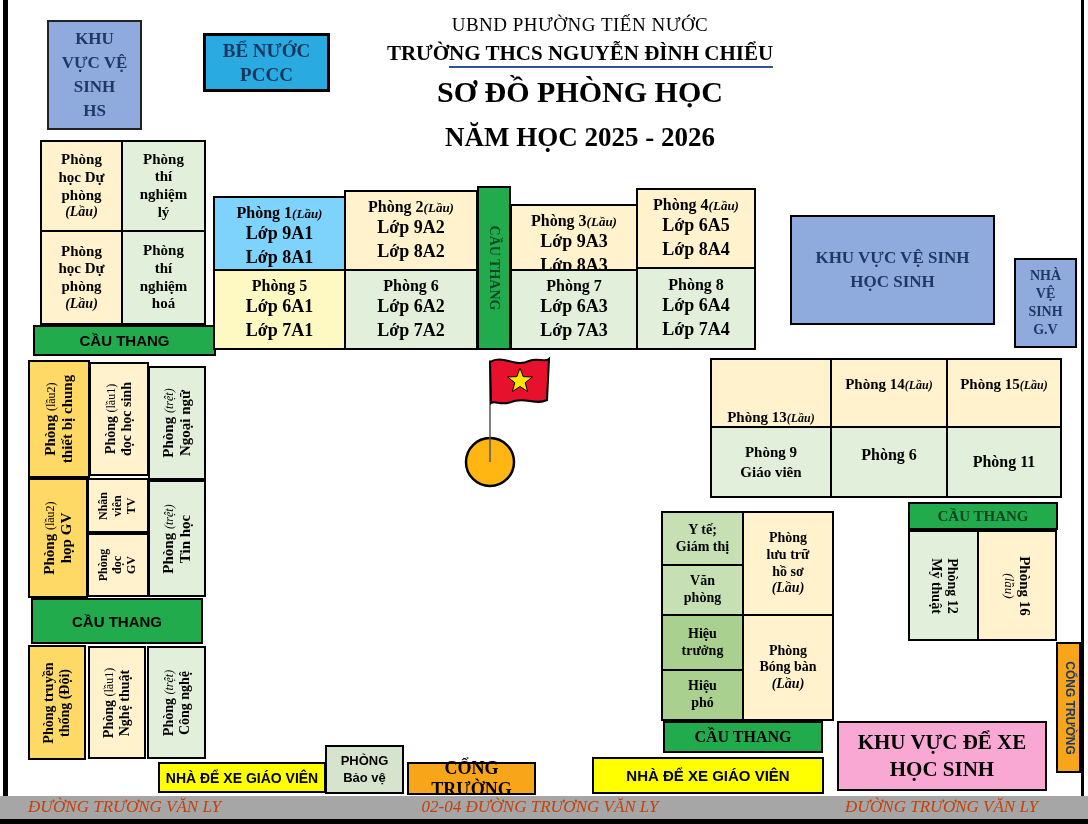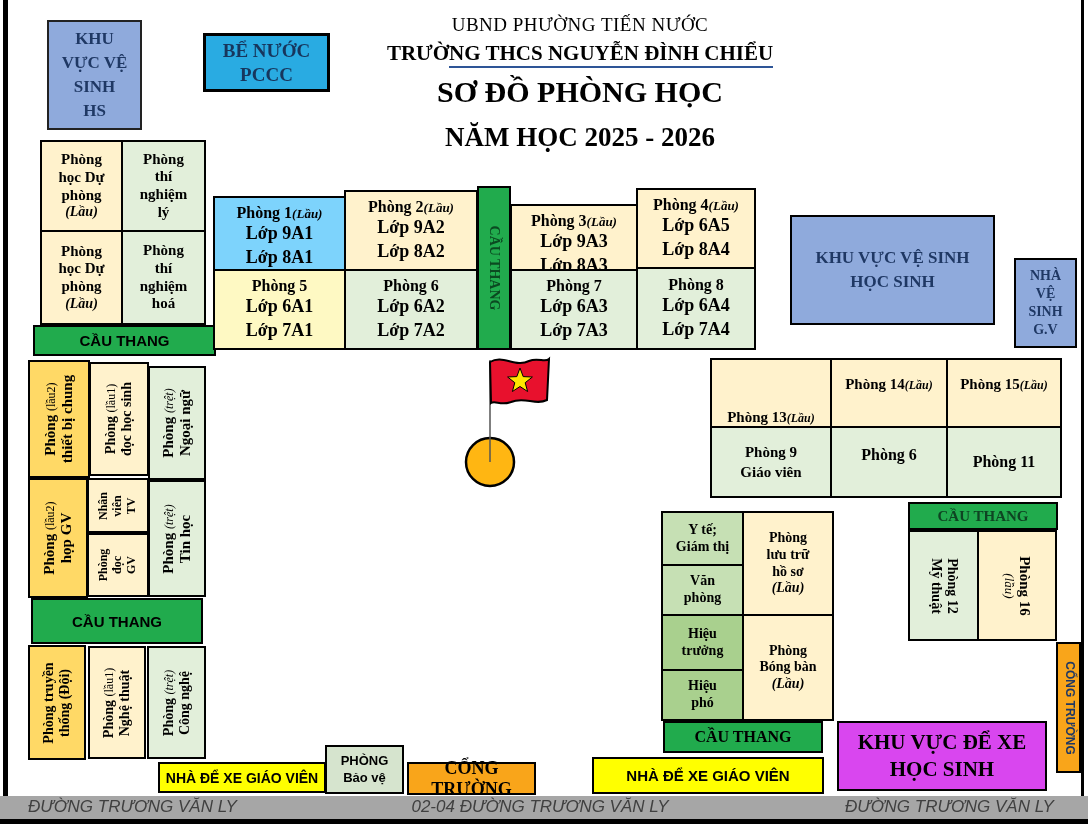--- a/index.html
+++ b/index.html
@@ -36,21 +36,21 @@
   .sfl   { font-style:italic; font-size:14px; font-weight:bold; }
 
   
   .vtext { position:absolute; top:50%; left:50%; transform:translate(-50%,-50%) rotate(-90deg);
            text-align:center; line-height:1.15; }
   .vtext.cw { transform:translate(-50%,-50%) rotate(90deg); }
   .vl1 { font-weight:bold; font-size:15px; }
   .vl2 { font-weight:bold; font-size:15px; }
   .fl2 { font-weight:normal; font-size:12px; }
 
-  .street { font-style:italic; font-size:17px; color:#404040; font-family:Liberation Sans, sans-serif; }
+  .street { font-style:italic; font-size:17px; color:#c2410c; font-family:Liberation Serif, serif; }
 </style>
 </head>
 <body>
 
 <div id="canvas">
 
   <div class="abs" style="left:3px;top:0;width:5px;height:796px;background:#000"></div>
   <div class="abs" style="left:1081px;top:0;width:3px;height:820px;background:#000"></div>
   <div class="abs" style="left:0;top:819px;width:1088px;height:5px;background:#000"></div>
 
@@ -256,21 +256,21 @@
 Bóng bàn</div>
     <div class="sfl">(Lầu)</div>
   </div>
   <div class="box stair" style="left:663px;top:721px;width:160px;height:32px;font-size:16px">CẦU THANG</div>
 
   <div class="box cbox sans" style="left:158px;top:762px;width:168px;height:31px;background:#FFFF00;font-weight:bold;font-size:14px">NHÀ ĐỂ XE GIÁO VIÊN</div>
   <div class="box cbox sans pre" style="left:325px;top:745px;width:79px;height:49px;background:#D6E4CE;font-weight:bold;font-size:13px;line-height:1.25">PHÒNG
 Bảo vệ</div>
   <div class="box cbox" style="left:407px;top:762px;width:129px;height:33px;background:#F9A51A;font-weight:bold;font-size:18px">CỔNG TRƯỜNG</div>
   <div class="box cbox sans" style="left:592px;top:757px;width:232px;height:37px;background:#FFFF00;font-weight:bold;font-size:15px">NHÀ ĐỂ XE GIÁO VIÊN</div>
-  <div class="box cbox pre" style="left:837px;top:721px;width:210px;height:70px;background:#d946ef;font-weight:bold;font-size:21px;line-height:1.3">KHU VỰC ĐỂ XE
+  <div class="box cbox pre" style="left:837px;top:721px;width:210px;height:70px;background:#f9a8d4;font-weight:bold;font-size:21px;line-height:1.3">KHU VỰC ĐỂ XE
 HỌC SINH</div>
   <div class="box" style="left:1056px;top:642px;width:25px;height:131px;background:#F9A51A">
     <div class="vtext cw sans" style="width:122px;font-weight:bold;font-size:12px;color:#1F3864">CỔNG TRƯỜNG</div>
   </div>
 
   <div class="abs" style="left:0;top:796px;width:1088px;height:23px;background:#A6A6A6"></div>
   <div class="abs street" style="left:28px;top:797px">ĐƯỜNG TRƯƠNG VĂN LY</div>
   <div class="abs street" style="left:340px;top:797px;width:400px;text-align:center">02-04 ĐƯỜNG TRƯƠNG VĂN LY</div>
   <div class="abs street" style="left:845px;top:797px">ĐƯỜNG TRƯƠNG VĂN LY</div>
 

